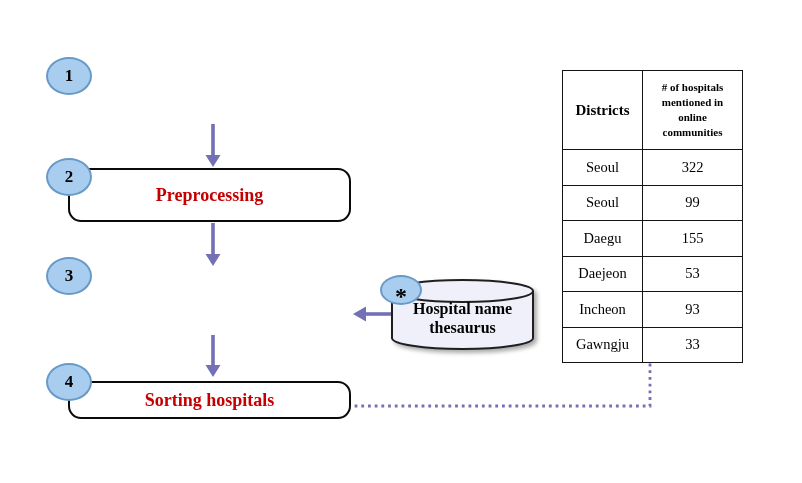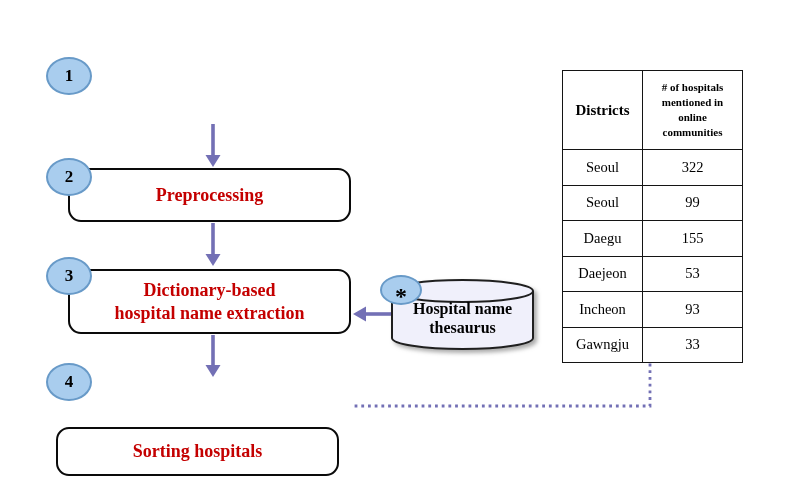--- a/index.html
+++ b/index.html
@@ -12,21 +12,21 @@
 
   
   .step-box {
     position:absolute; background:#ffffff; border:2.6px solid #0a0a0a;
     border-radius:13px; display:flex; align-items:center; justify-content:center;
     text-align:center; box-sizing:border-box;
   }
   .box1 { left:68px;  top:69px;  width:283px; height:54px; }
   .box2 { left:68px;  top:168px; width:283px; height:54px; }
   .box3 { left:68px;  top:269px; width:283px; height:65px; }
-  .box4 { left:56px;  top:381px; width:283px; height:49px;margin-top:46px; }
+  .box4 { left:68px;  top:381px; width:283px; height:38px; }
   .step-label {
     color:var(--step-label-color,#c40000); font-weight:bold; font-size:18px;
     line-height:1.25; white-space:pre-line;
   }
 
   
   .badge {
     position:absolute; background:var(--badge-fill,#a9cdee);
     border:2px solid var(--badge-border,#689ac8); border-radius:50%;
     display:flex; align-items:center; justify-content:center;
@@ -89,24 +89,20 @@
       <line x1="392" y1="314" x2="366" y2="314" style="stroke:var(--arrow-color);stroke-width:3.6"></line>
       <path d="M366,306.5 L366,321.5 L353,314 Z" style="fill:var(--arrow-color)"></path>
     </g>
 
     <path d="M650,310 L650,406 L354,406" style="fill:none;stroke:var(--arrow-color);stroke-width:2.8;stroke-dasharray:2.8 3.9"></path>
   </svg>
 
   <div class="step-box box2">
     <span class="step-label">Preprocessing</span>
   </div>
-  <div class="step-box box3">
-    <span class="step-label">Dictionary-based
-hospital name extraction</span>
-  </div>
   <div class="step-box box4">
     <span class="step-label">Sorting hospitals</span>
   </div>
 
   <div class="badge badge1">
     <span>1</span>
   </div>
   <div class="badge badge2">
     <span>2</span>
   </div>

